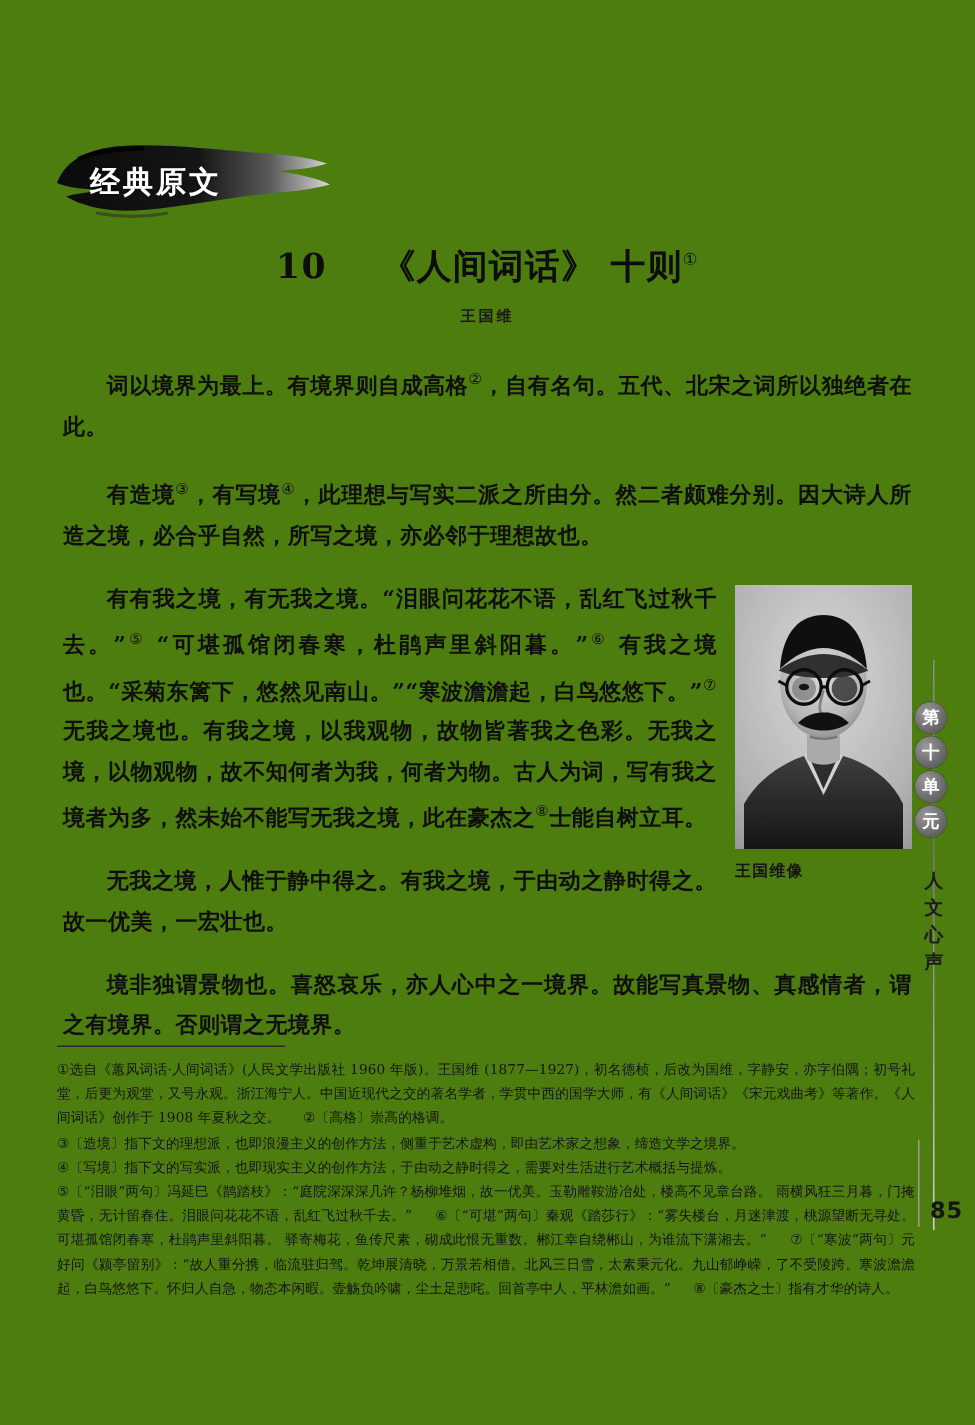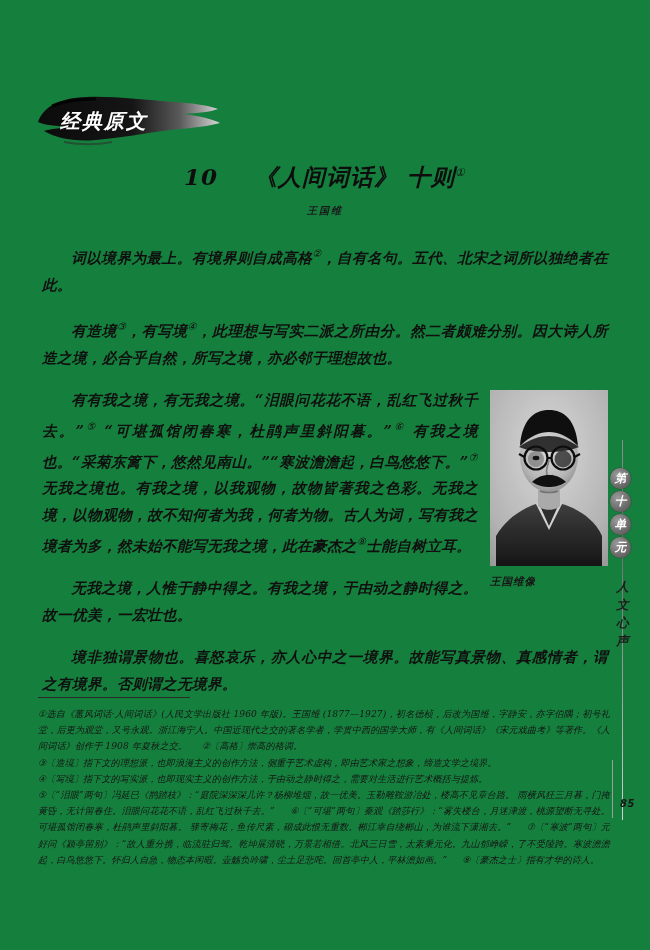--- a/index.html
+++ b/index.html
@@ -13,22 +13,21 @@
     position: relative;
     overflow: hidden;
     font-family: "DejaVu Serif", "Liberation Serif", serif;
     color: #111111;
   }
 
   
   .page {
     position: absolute;
     inset: 0;
-    background: #15803d;
-    font-style: italic;
+    background: #4d7c0f;
   }
 
   
   .banner {
     position: absolute;
     left: 34px;
     top: 88px;
     width: 190px;
     height: 66px;
   }
@@ -203,21 +202,21 @@
     top: 760px;
     width: 1px;
     height: 58px;
     background: #9d9d9d;
   }
   .pagenum {
     position: absolute;
     left: 620px;
     top: 798px;
     font-family: "DejaVu Sans", "Liberation Sans", sans-serif;
-    font-size: 10px;
+    font-size: 15px;
     font-weight: bold;
     color: #151515;
     letter-spacing: .5px;
   }
 </style>
 </head>
 <body>
 
 <div class="page">
 

